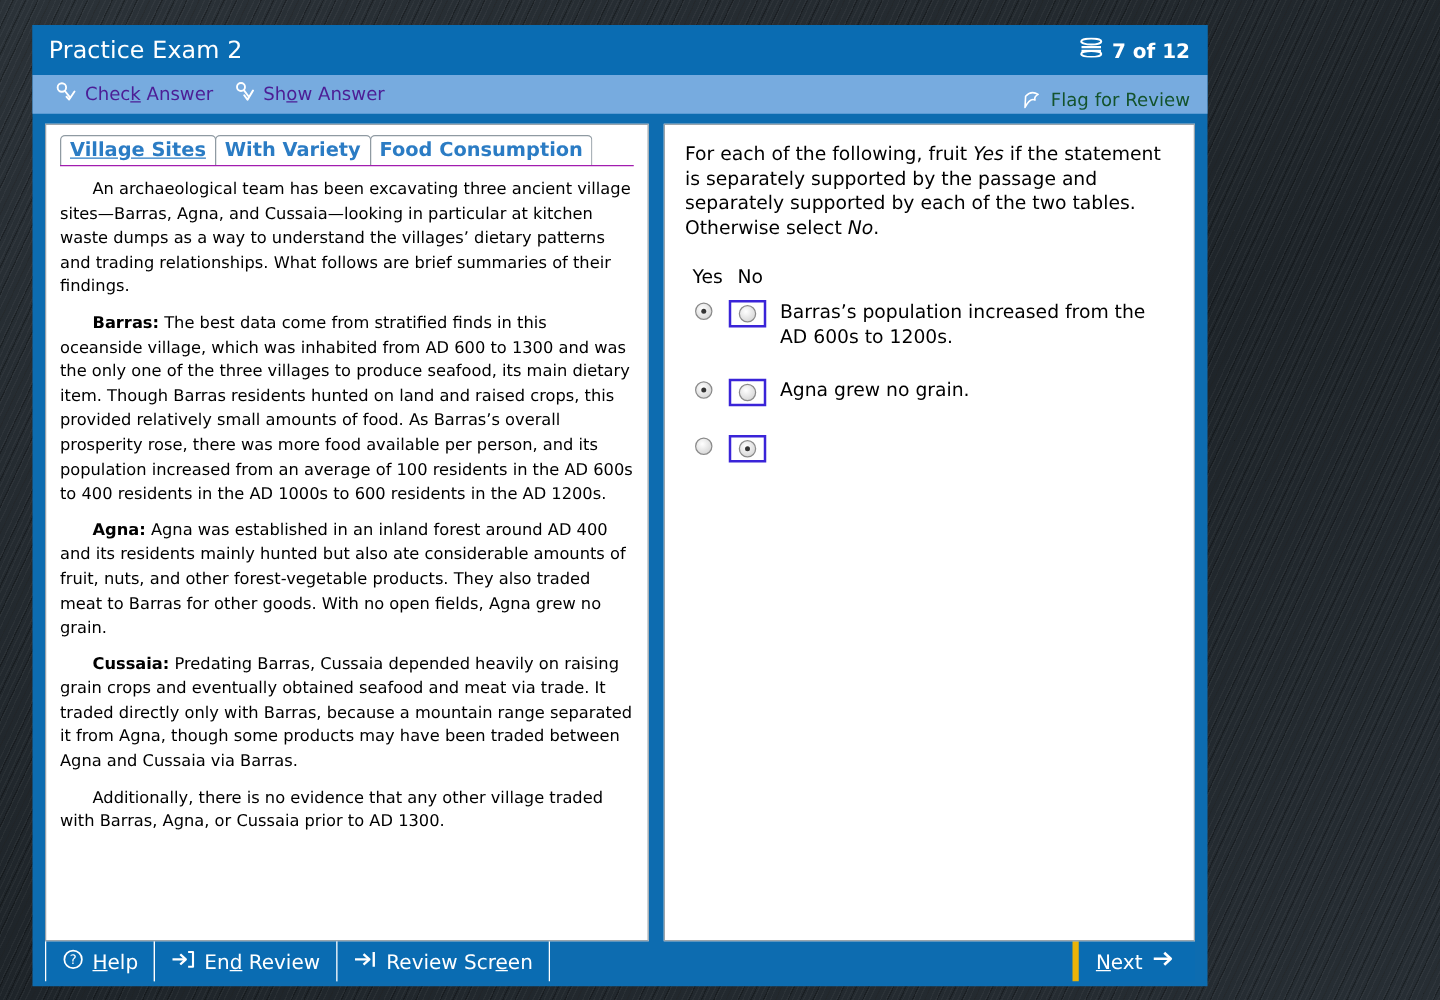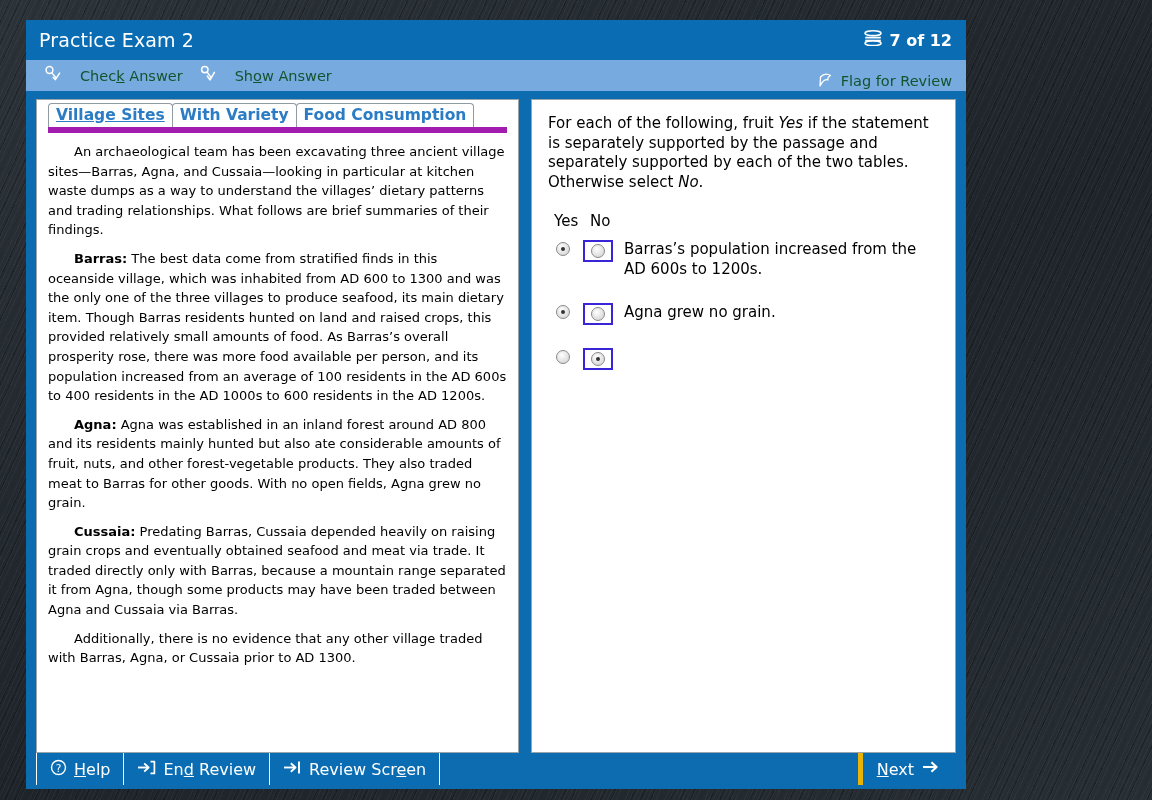--- a/index.html
+++ b/index.html
@@ -62,22 +62,22 @@
     height: 31px;
     background: #77abdf;
     display: flex;
     align-items: center;
     padding: 0 0 0 12px;
     flex: 0 0 auto;
   }
   .tool-btn {
     display: flex;
     align-items: center;
-    gap: 18px;
-    color: #14532d;
+    gap: 6px;
+    color: #4c1d95;
     font-size: 14.5px;
     padding: 3px 10px 3px 6px;
     white-space: nowrap;
     cursor: default;
   }
   .tool-btn .t-label u { text-decoration: underline; }
   .toolbar-spacer { flex: 1 1 auto; }
   .flag-btn {
     display: flex;
     align-items: center;
@@ -105,21 +105,21 @@
     overflow: hidden;
   }
   .panel-left  { width: 483px; flex: 0 0 483px; padding: 8px 11px 10px 11px; }
   .panel-right { flex: 1 1 auto; padding: 14px 16px 10px 16px; }
 
   
   .tab-strip {
     display: flex;
     align-items: flex-end;
     height: 25px;
-    border-bottom: 6px solid #a21caf;
+    border-bottom: 1px solid #a21caf;
     margin-bottom: 9px;
   }
   .tab {
     font-size: 15.5px;
     font-weight: bold;
     color: #2b7cc4;
     padding: 1px 7px 2px 7px;
     border: 1px solid #8f9aa2;
     border-bottom: none;
     background: #ffffff;
@@ -303,21 +303,21 @@
 
       <div class="tab-strip">
         <div class="tab active">Village Sites</div>
         <div class="tab">With Variety</div>
         <div class="tab">Food Consumption</div>
       </div>
 
       <div class="passage">
         <p>An archaeological team has been excavating three ancient village sites—Barras, Agna, and Cussaia—looking in particular at kitchen waste dumps as a way to understand the villages’ dietary patterns and trading relationships. What follows are brief summaries of their findings.</p>
         <p><b>Barras:</b><span> The best data come from stratified finds in this oceanside village, which was inhabited from AD 600 to 1300 and was the only one of the three villages to produce seafood, its main dietary item. Though Barras residents hunted on land and raised crops, this provided relatively small amounts of food. As Barras’s overall prosperity rose, there was more food available per person, and its population increased from an average of 100 residents in the AD 600s to 400 residents in the AD 1000s to 600 residents in the AD 1200s.</span></p>
-        <p><b>Agna:</b><span> Agna was established in an inland forest around AD 800 and its residents mainly hunted but also ate considerable amounts of fruit, nuts, and other forest-vegetable products. They also traded meat to Barras for other goods. With no open fields, Agna grew no grain.</span></p>
+        <p><b>Agna:</b><span> Agna was established in an inland forest around AD 400 and its residents mainly hunted but also ate considerable amounts of fruit, nuts, and other forest-vegetable products. They also traded meat to Barras for other goods. With no open fields, Agna grew no grain.</span></p>
         <p><b>Cussaia:</b><span> Predating Barras, Cussaia depended heavily on raising grain crops and eventually obtained seafood and meat via trade. It traded directly only with Barras, because a mountain range separated it from Agna, though some products may have been traded between Agna and Cussaia via Barras.</span></p>
         <p>Additionally, there is no evidence that any other village traded with Barras, Agna, or Cussaia prior to AD 1300.</p>
       </div>
     </div>
 
     <div class="panel panel-right">
 
       <div class="q-prompt"><span>For each of the following, fruit </span><i>Yes</i><span> if the statement is separately supported by the passage and separately supported by each of the two tables. Otherwise select </span><i>No</i><span>.</span></div>
 
       <div class="yn-head">

